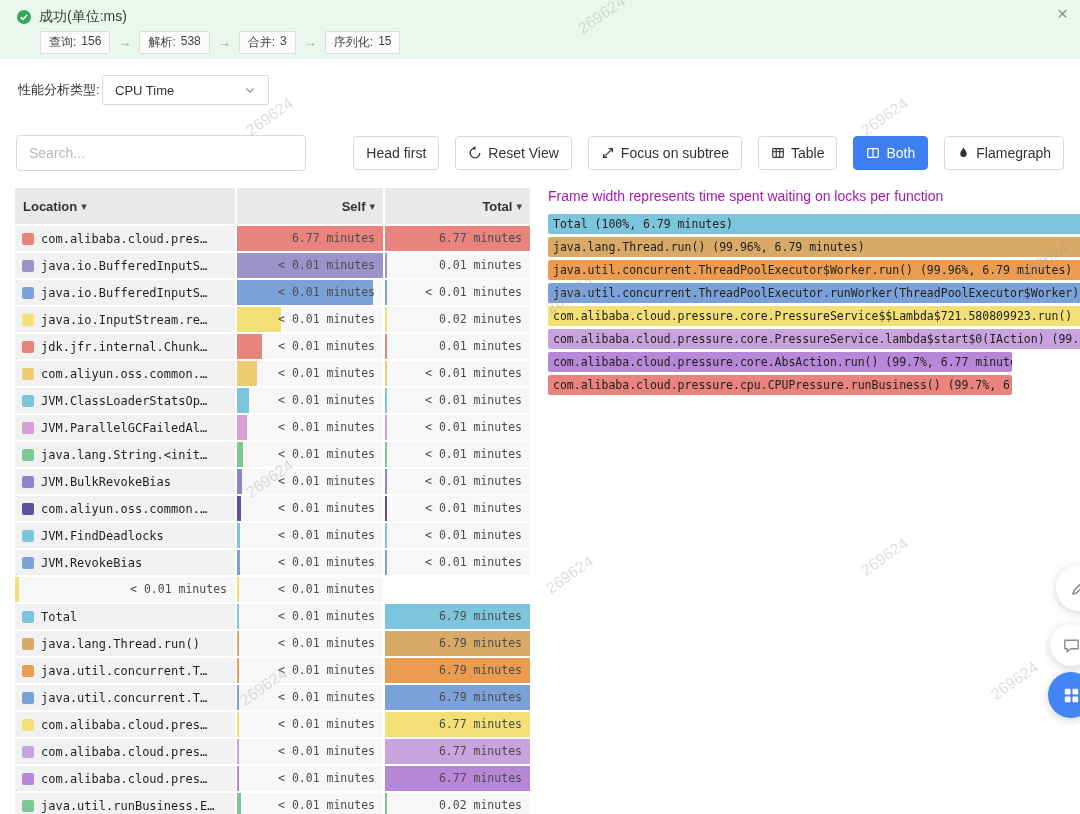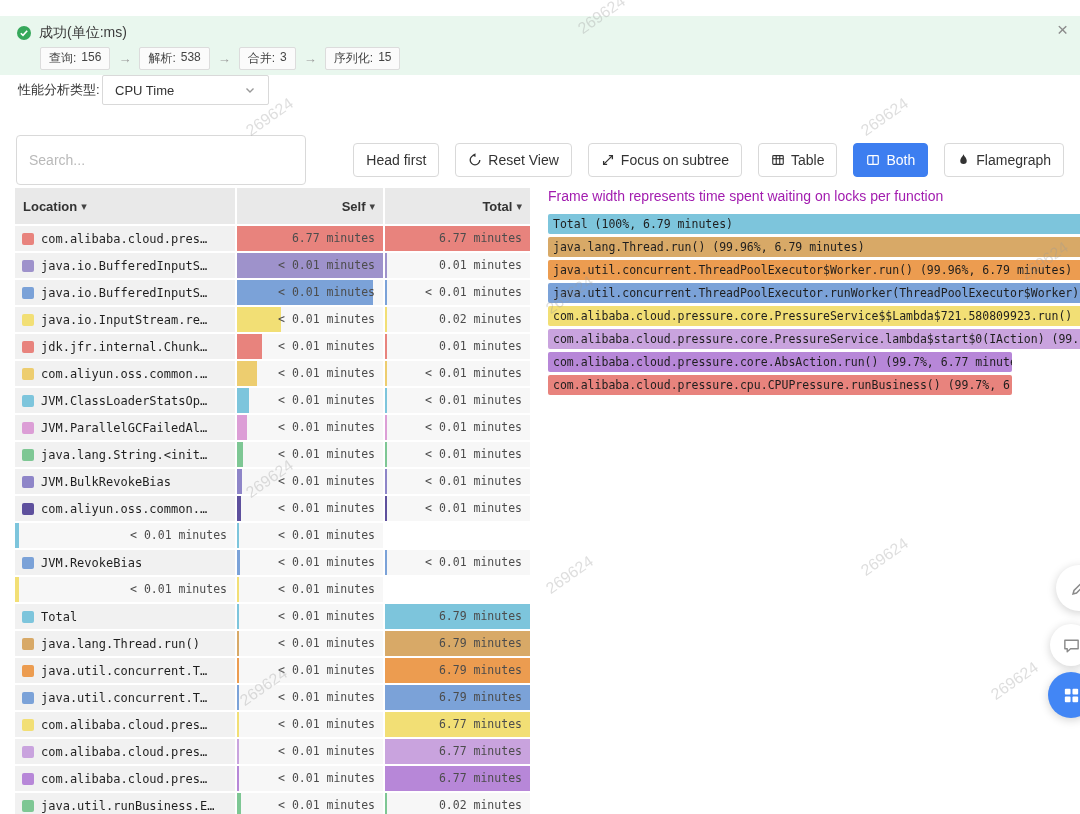--- a/index.html
+++ b/index.html
@@ -2,33 +2,33 @@
 <html><head>
 <meta charset="utf-8">
 <style>
   * { box-sizing: border-box; margin: 0; padding: 0; }
   html, body { width: 1080px; height: 814px; }
   body {
     position: relative; overflow: hidden; background: #fff;
     font-family: "Liberation Sans", "DejaVu Sans", sans-serif; color: #333;
   }
   
-  .banner { position: absolute; left: 0; top: 16px; width: 1080px; height: 59px; background: #e9f7ee; }
+  .banner { position: absolute; left: 0; top: 0; width: 1080px; height: 59px; background: #e9f7ee; }
   .banner-top { position: absolute; left: 16px; top: 8px; display: flex; align-items: center; gap: 7px; font-size: 14px; color: #3c3c3c; }
   .banner-close { position: absolute; right: 12px; top: 4px; border: none; background: none; font-size: 19px; color: #8c8c8c; cursor: pointer; line-height: 1; }
   .badges { position: absolute; left: 40px; top: 31px; display: flex; align-items: center; gap: 8px; }
   .badge { display: inline-flex; gap: 5px; padding: 2px 8px; background: #fbfbfb; border: 1px solid #dcdcdc; border-radius: 2px; font-size: 12px; color: #444; }
   .arrow { color: #999; font-size: 13px; }
   
   .ptype { position: absolute; left: 18px; top: 74px; height: 32px; display: flex; align-items: center; }
   .ptype-label { font-size: 13px; color: #333; width: 84px; }
   .select { width: 167px; height: 30px; border: 1px solid #d9d9d9; border-radius: 2px; background: #fff; display: flex; align-items: center; justify-content: space-between; padding: 0 12px; font-size: 13px; color: #333; cursor: pointer; }
   
   .toolbar { position: absolute; left: 16px; top: 135px; width: 1048px; display: flex; justify-content: space-between; align-items: center; }
-  .search { width: 290px; height: 50px; border: 1px solid #d9d9d9; border-radius: 4px; padding: 0 12px; font-size: 14px; color: #333; font-family: inherit; outline: none; }
+  .search { width: 290px; height: 36px; border: 1px solid #d9d9d9; border-radius: 4px; padding: 0 12px; font-size: 14px; color: #333; font-family: inherit; outline: none; }
   .search::placeholder { color: #b9b9b9; }
   .btns { display: flex; gap: 16px; align-items: flex-start; }
   .btn { height: 34px; padding: 0 12px; border: 1px solid #d9d9d9; border-radius: 4px; background: #fff; font-size: 14px; color: #333; display: inline-flex; align-items: center; gap: 6px; font-family: inherit; cursor: pointer; white-space: nowrap; }
   .btn.primary { background: #3D7EF0; border-color: #3D7EF0; color: #fff; }
   .ic { display: inline-flex; align-items: center; }
   
   .tablewrap { position: absolute; left: 15px; top: 188px; width: 515px; }
   .thead, .tr { display: grid; grid-template-columns: 220px 146px 145px; gap: 2px; }
   .th { background: #e9e9e9; height: 36px; display: flex; align-items: center; gap: 4px; font-size: 13px; font-weight: 700; color: #333; padding: 0 8px; cursor: pointer; }
   .th.num { justify-content: flex-end; }
@@ -334,20 +334,24 @@
         <div class="td val">
           <span class="bar" style="width:3%;min-width:2px;background:#5E509D"></span>
           <span class="vt">&lt; 0.01 minutes</span>
         </div>
         <div class="td val">
           <span class="bar" style="width:1%;min-width:2px;background:#5E509D"></span>
           <span class="vt">&lt; 0.01 minutes</span>
         </div>
       </div>
       <div class="tr">
+        <div class="td loc">
+          <span class="sq" style="background:#7DC5DC"></span>
+          <span class="fn">JVM.FindDeadlocks</span>
+        </div>
         <div class="td val">
           <span class="bar" style="width:2%;min-width:2px;background:#7DC5DC"></span>
           <span class="vt">&lt; 0.01 minutes</span>
         </div>
         <div class="td val">
           <span class="bar" style="width:1%;min-width:2px;background:#7DC5DC"></span>
           <span class="vt">&lt; 0.01 minutes</span>
         </div>
       </div>
       <div class="tr">

